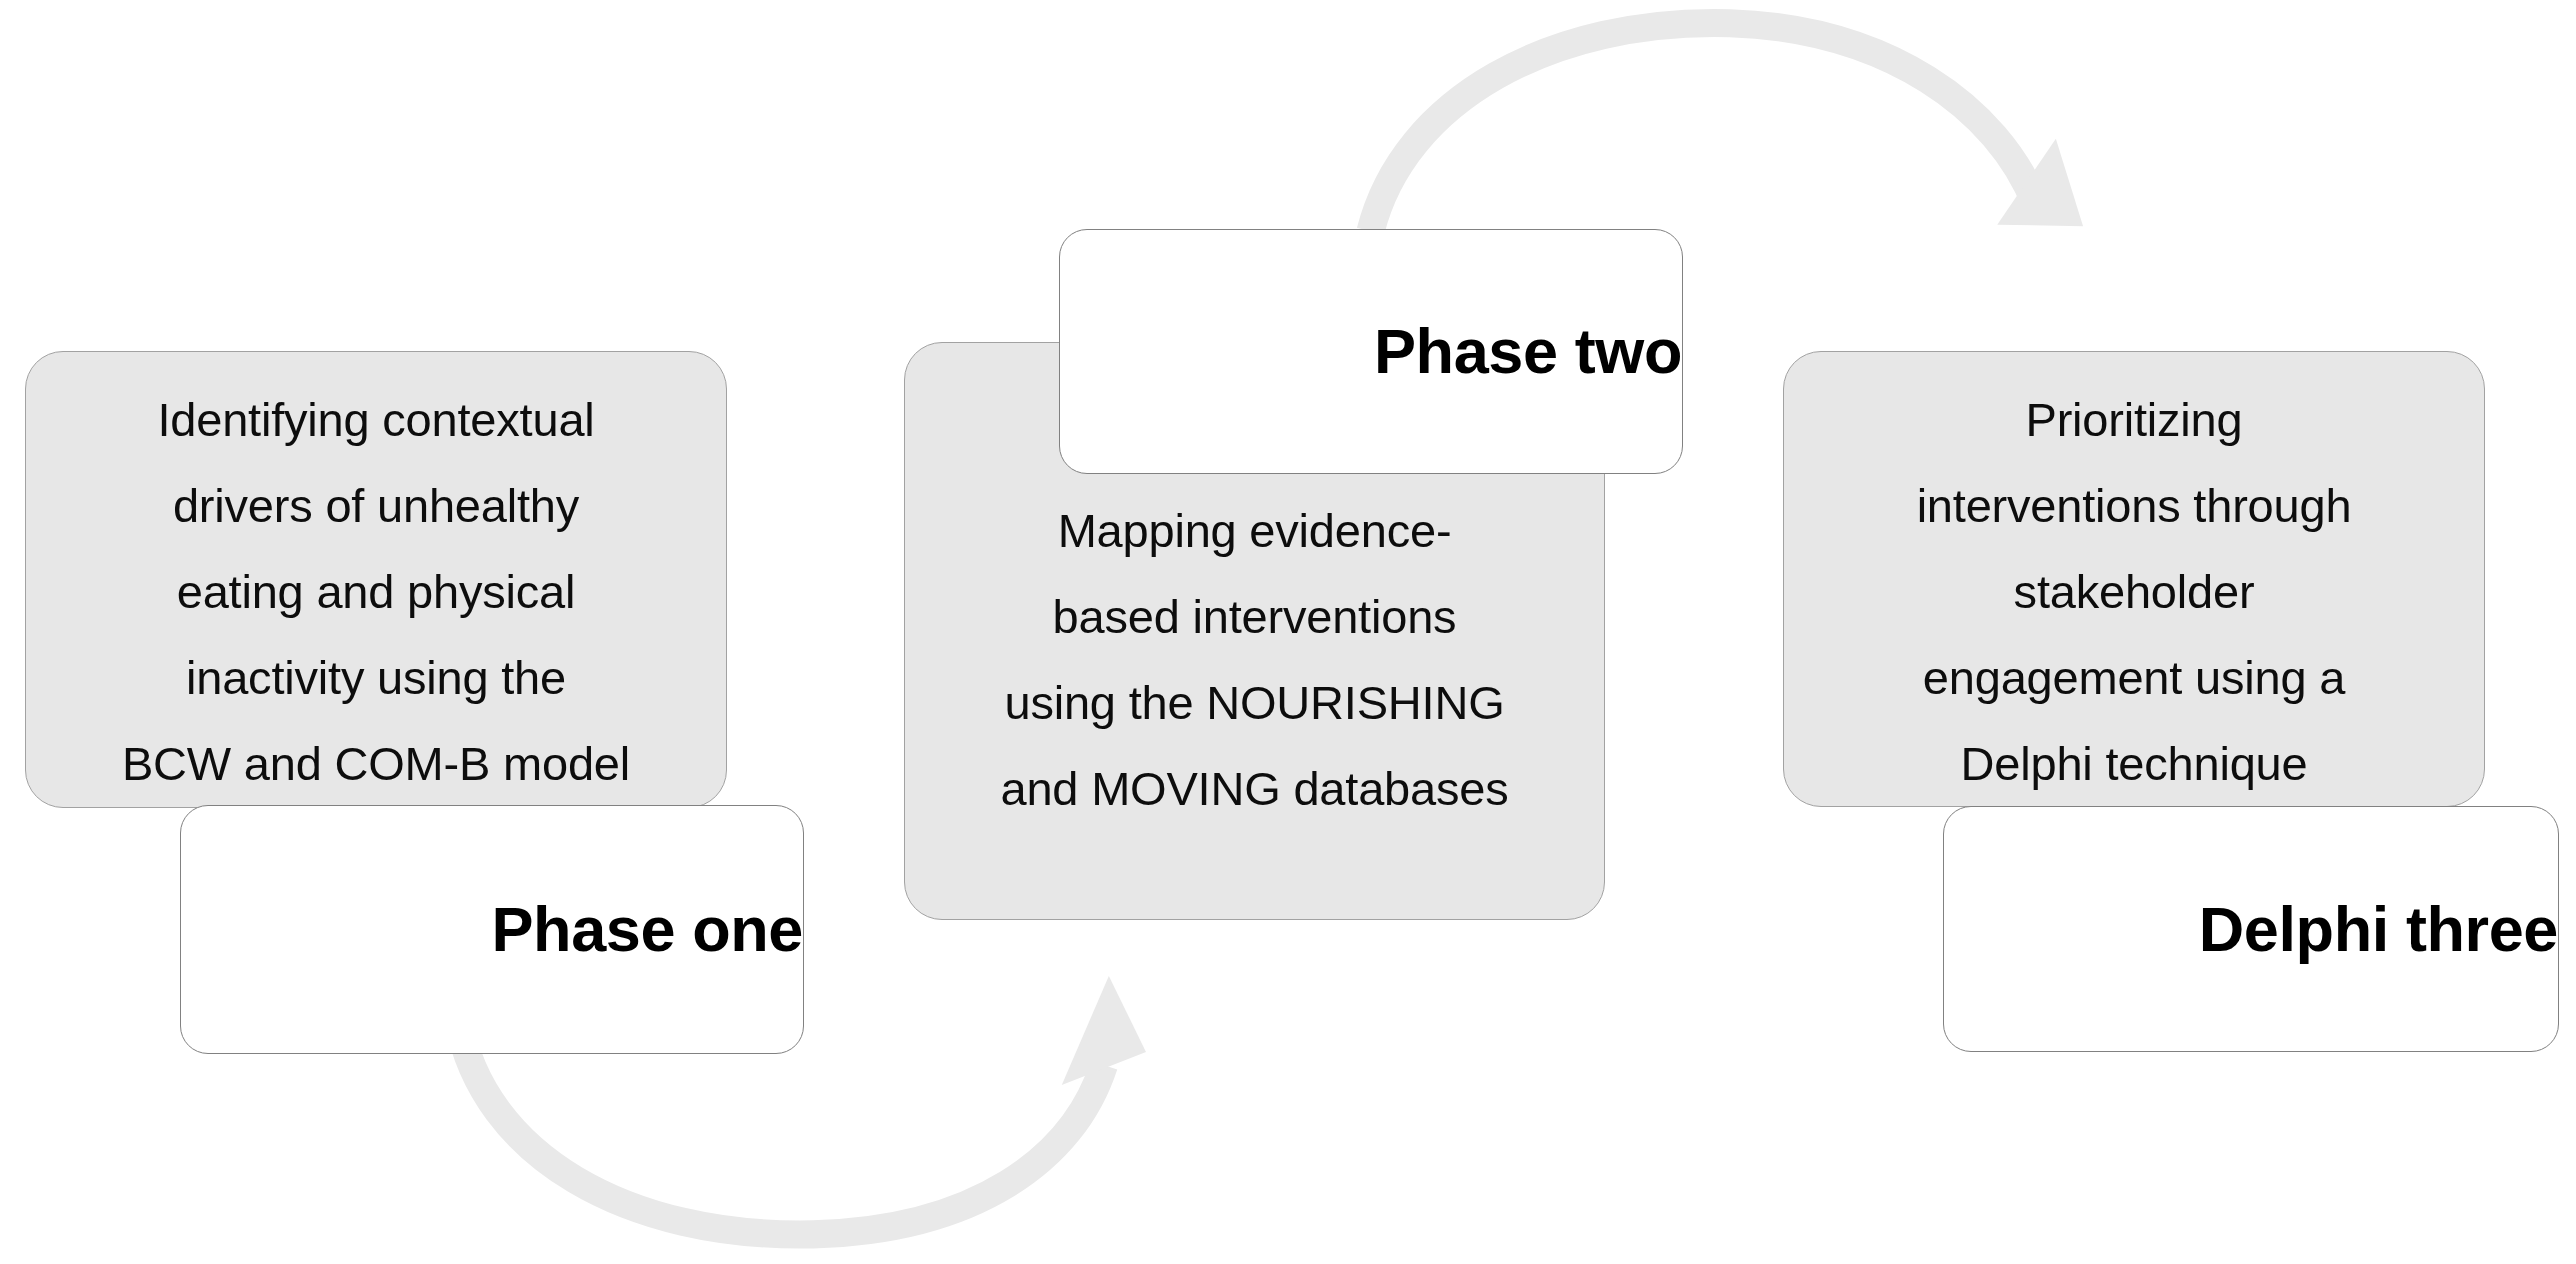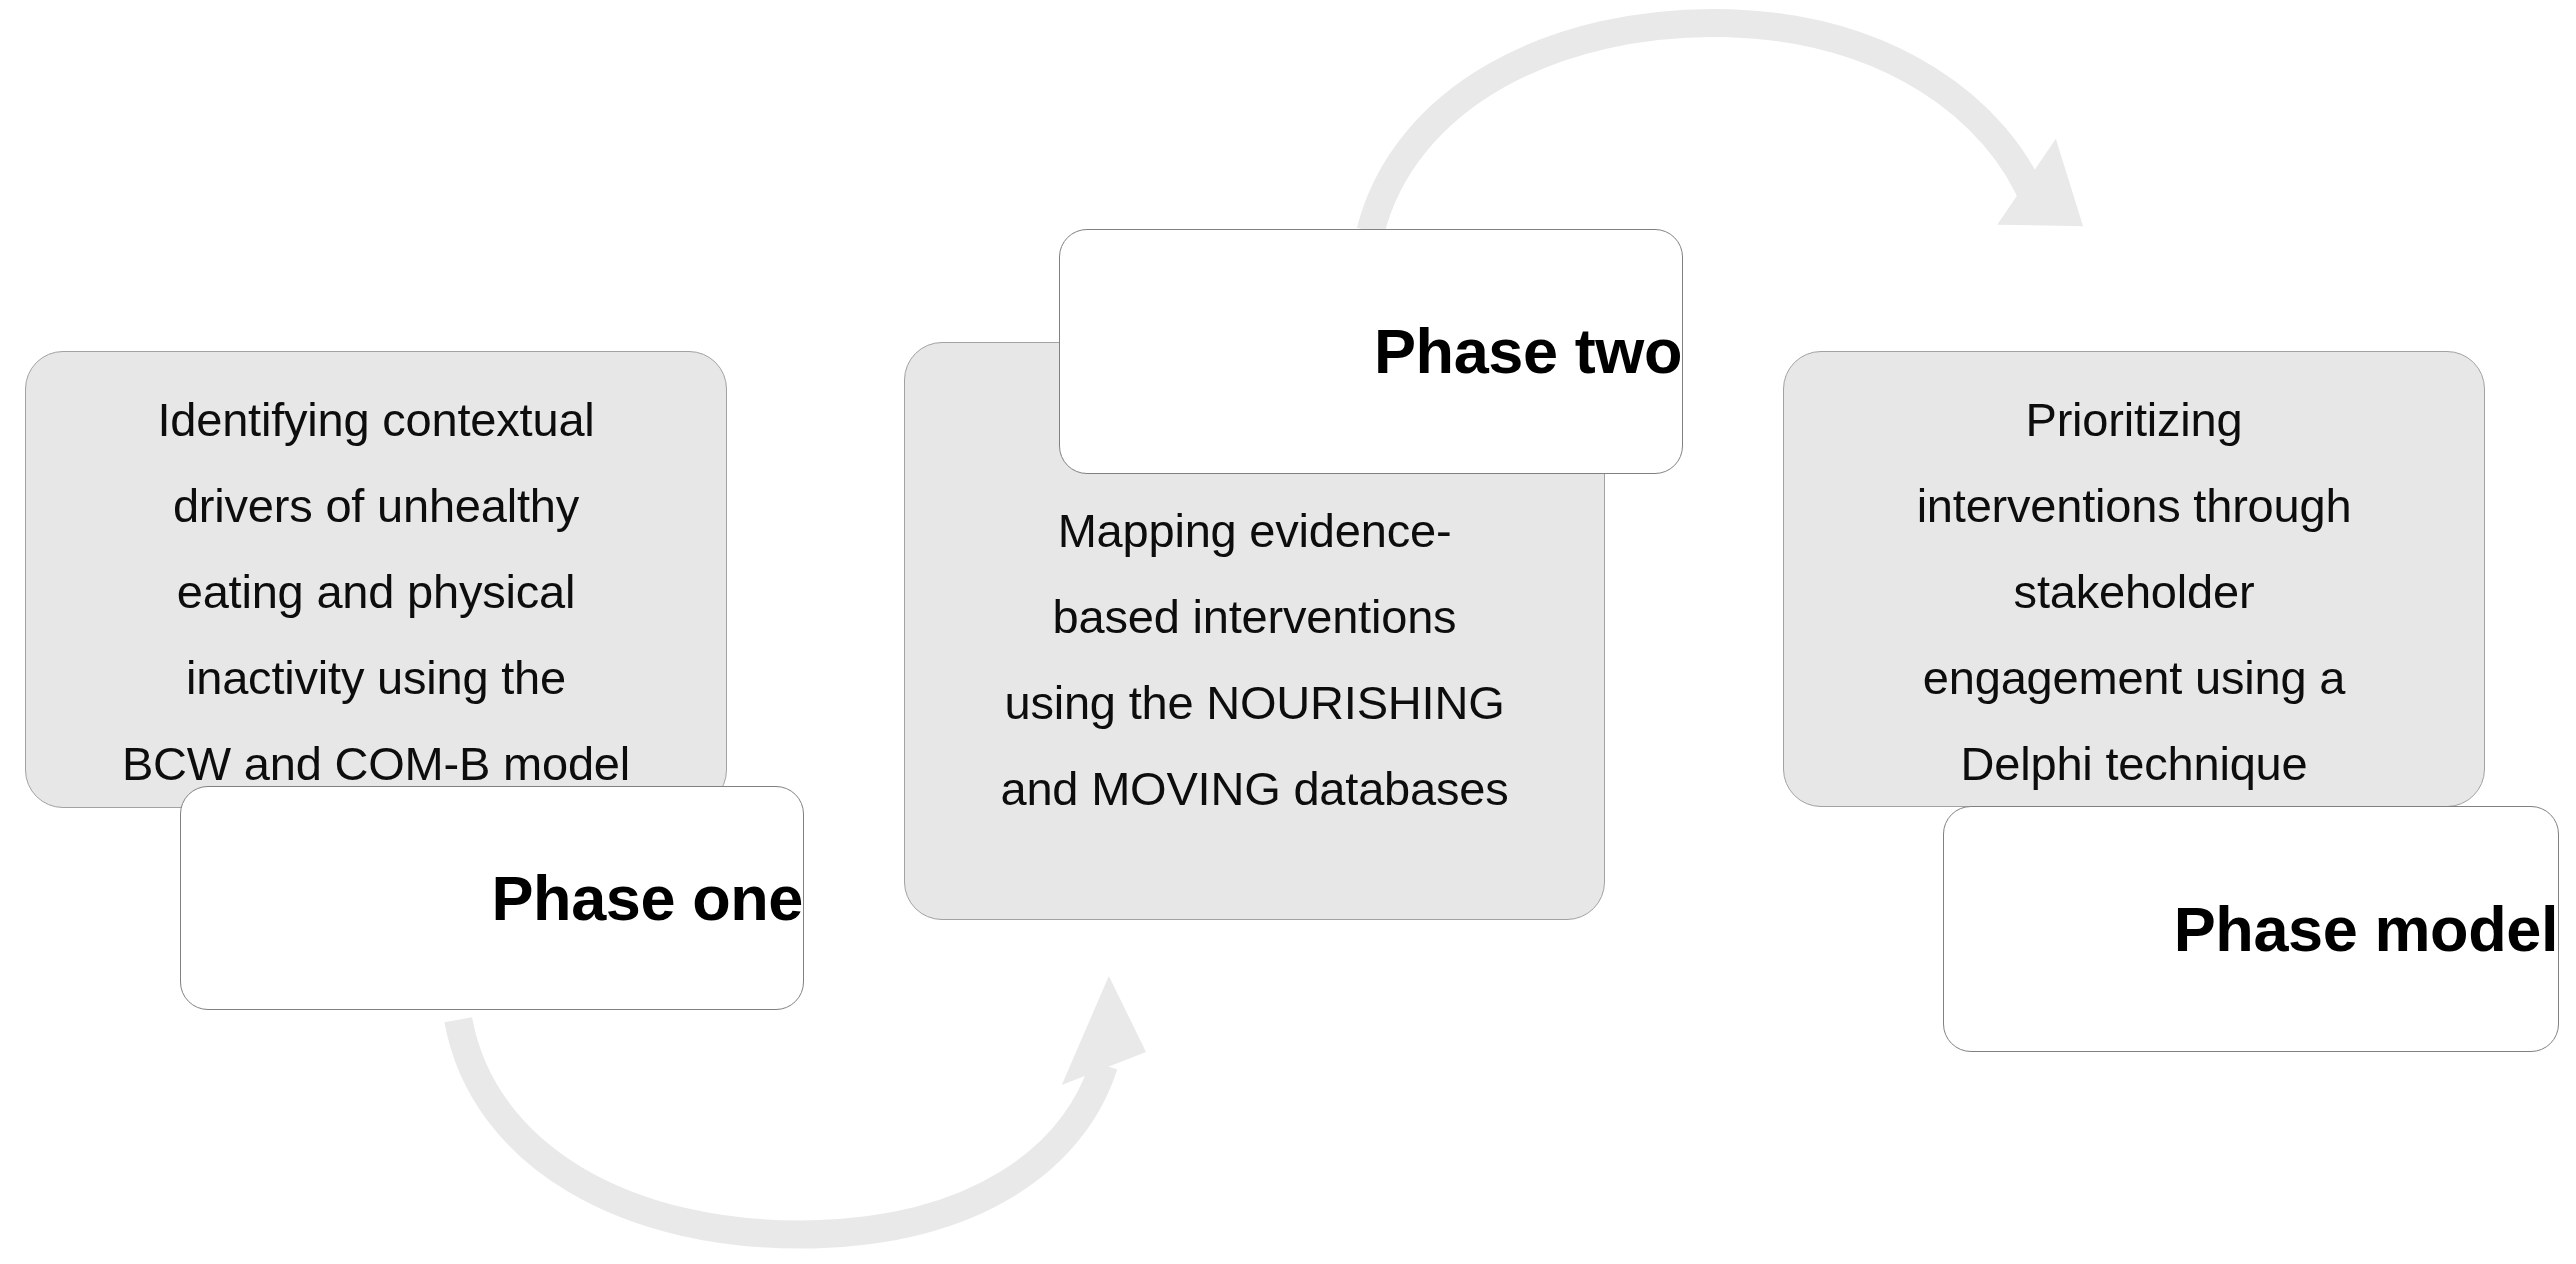--- a/index.html
+++ b/index.html
@@ -61,21 +61,21 @@
     font-size: 63px;
     font-weight: bold;
     letter-spacing: -0.4px;
     line-height: 1;
     text-align: center;
   }
 
   
   #body-one  { left: 25px;   top: 351px;  width: 702px;  height: 457px; }
   #body-one .body-text { padding-top: 25px; }
-  #label-one { left: 180px;  top: 786px;  width: 624px;  height: 224px; }
+  #label-one { left: 180px;  top: 805px;  width: 624px;  height: 249px; }
 
   
   #body-two  { left: 904px; top: 342px;  width: 701px;  height: 578px; }
   #body-two .body-text { padding-top: 145px; }
   #label-two { left: 1059px; top: 229px;  width: 624px;  height: 245px; }
 
   
   #body-three  { left: 1783px; top: 351px; width: 702px; height: 456px; }
   #body-three .body-text { padding-top: 25px; }
   #label-three { left: 1943px; top: 806px; width: 616px; height: 246px; }
@@ -113,17 +113,17 @@
     <span class="body-text">Mapping evidence-<br>based interventions<br>using the NOURISHING<br>and MOVING databases</span>
   </div>
   <div class="phase-label" id="label-two">
     <span class="label-text">Phase two</span>
   </div>
 
   <div class="phase-body" id="body-three">
     <span class="body-text">Prioritizing<br>interventions through<br>stakeholder<br>engagement using a<br>Delphi technique</span>
   </div>
   <div class="phase-label" id="label-three">
-    <span class="label-text">Phase model</span>
+    <span class="label-text">Delphi three</span>
   </div>
 
 </div>
 
 
 </body></html>

